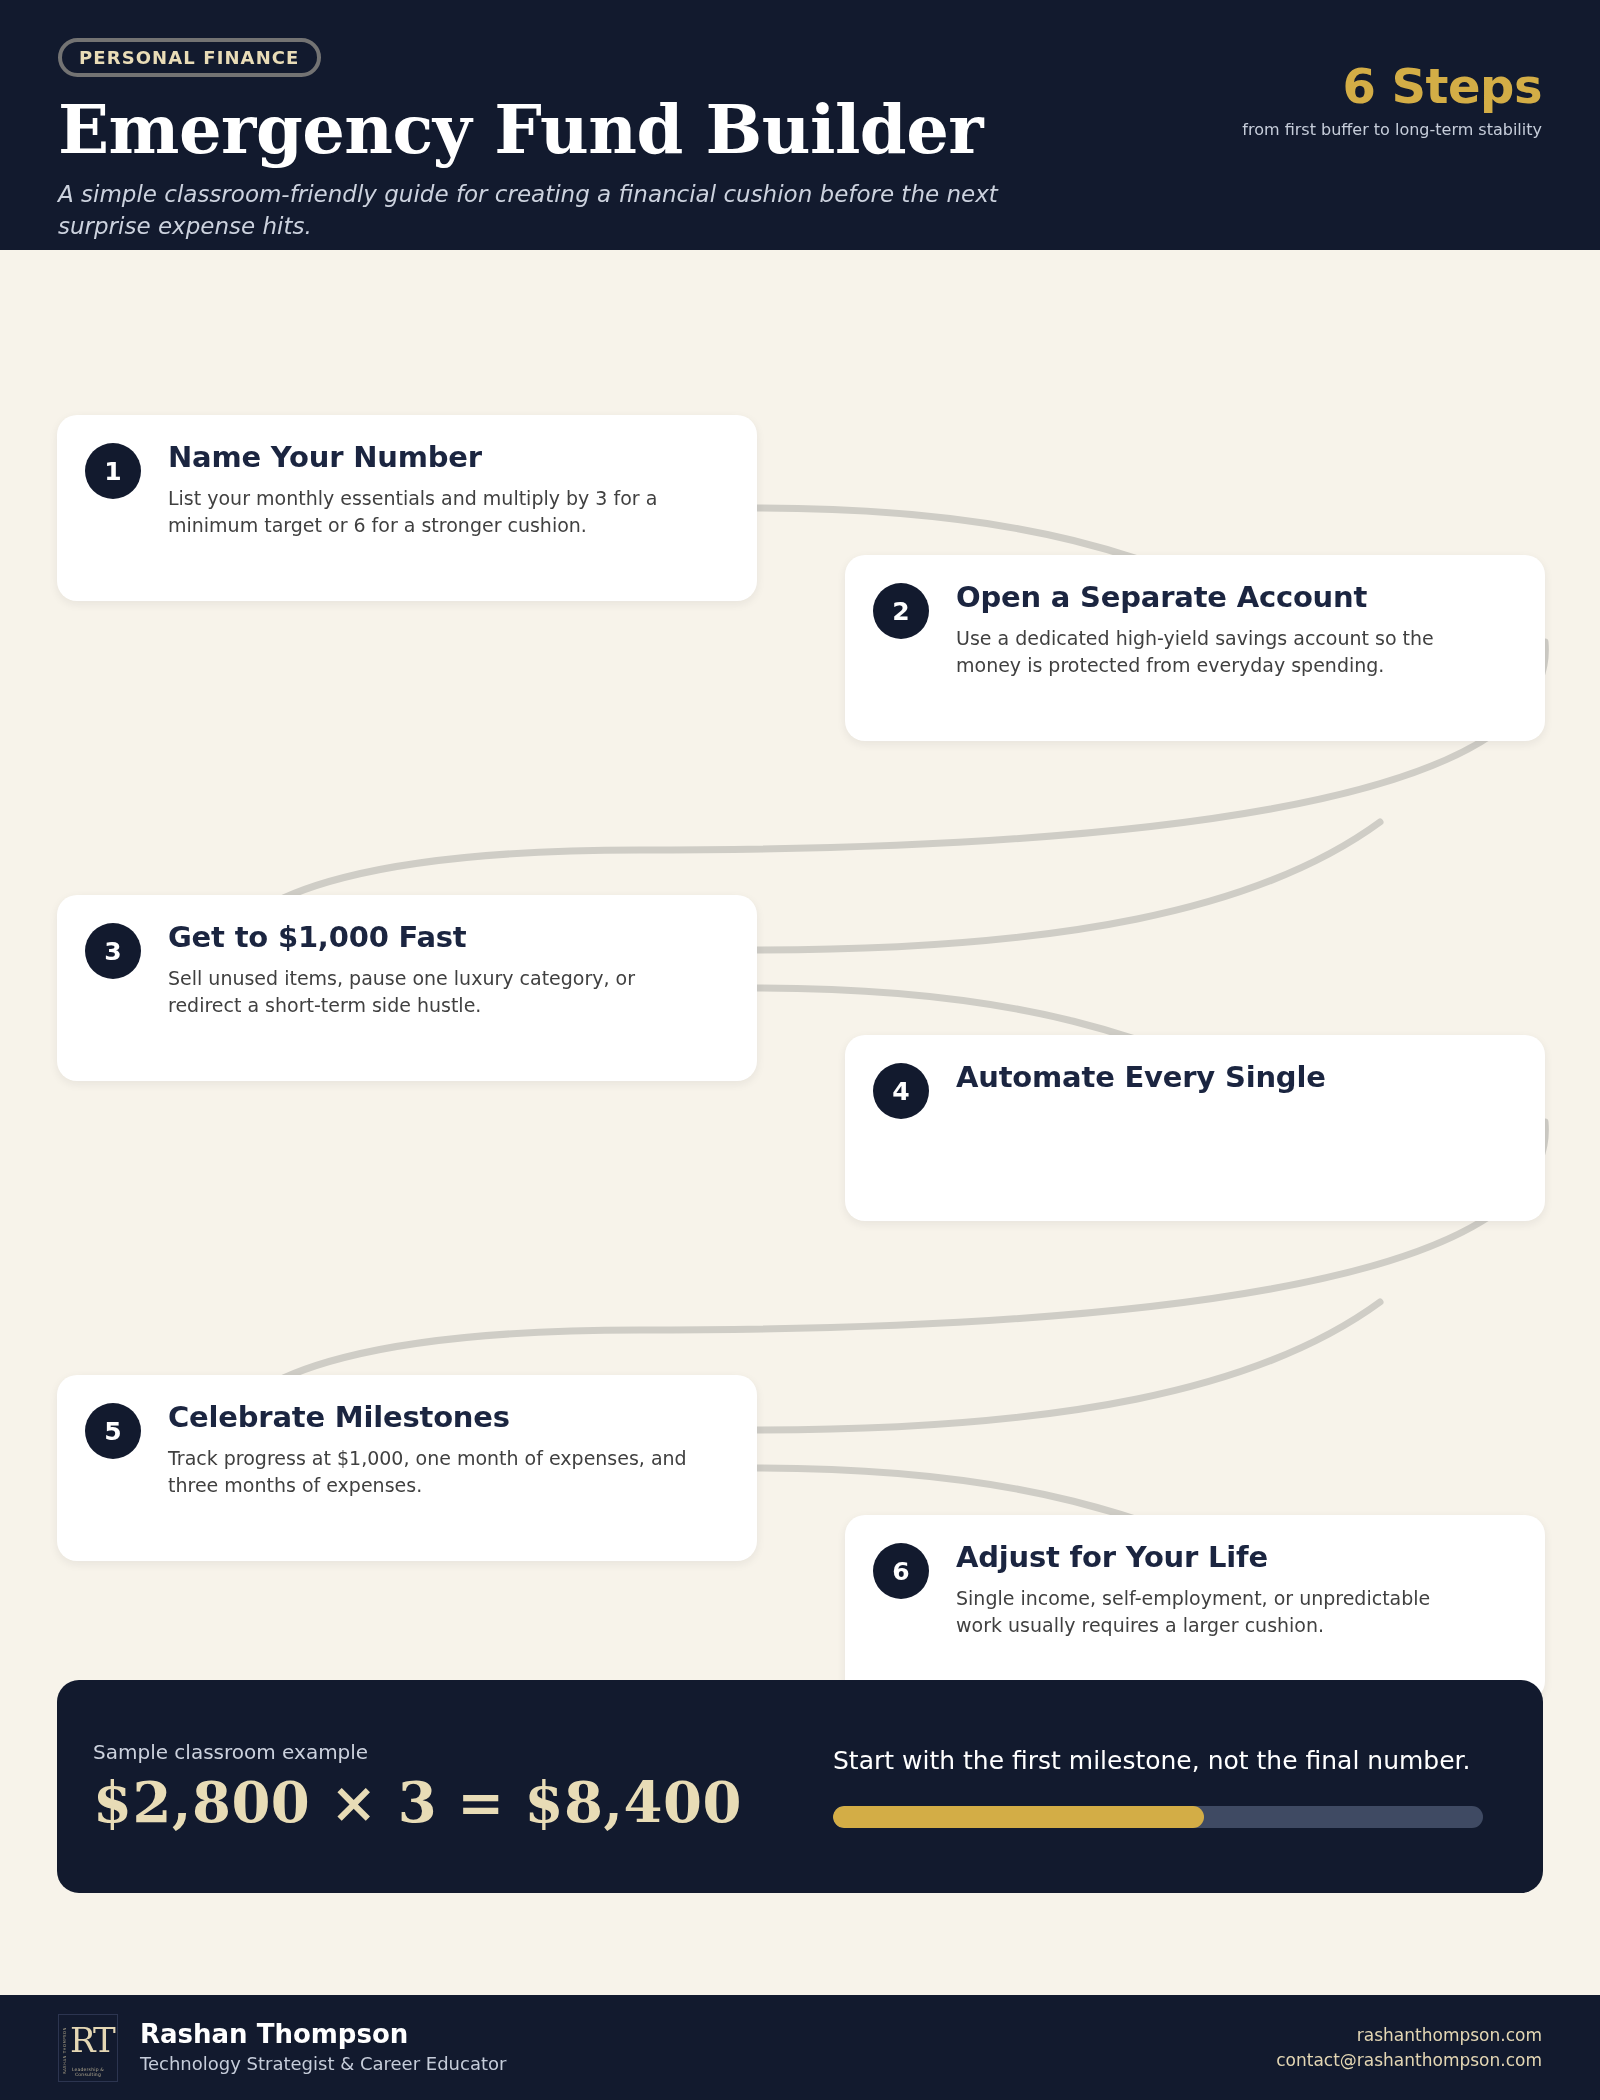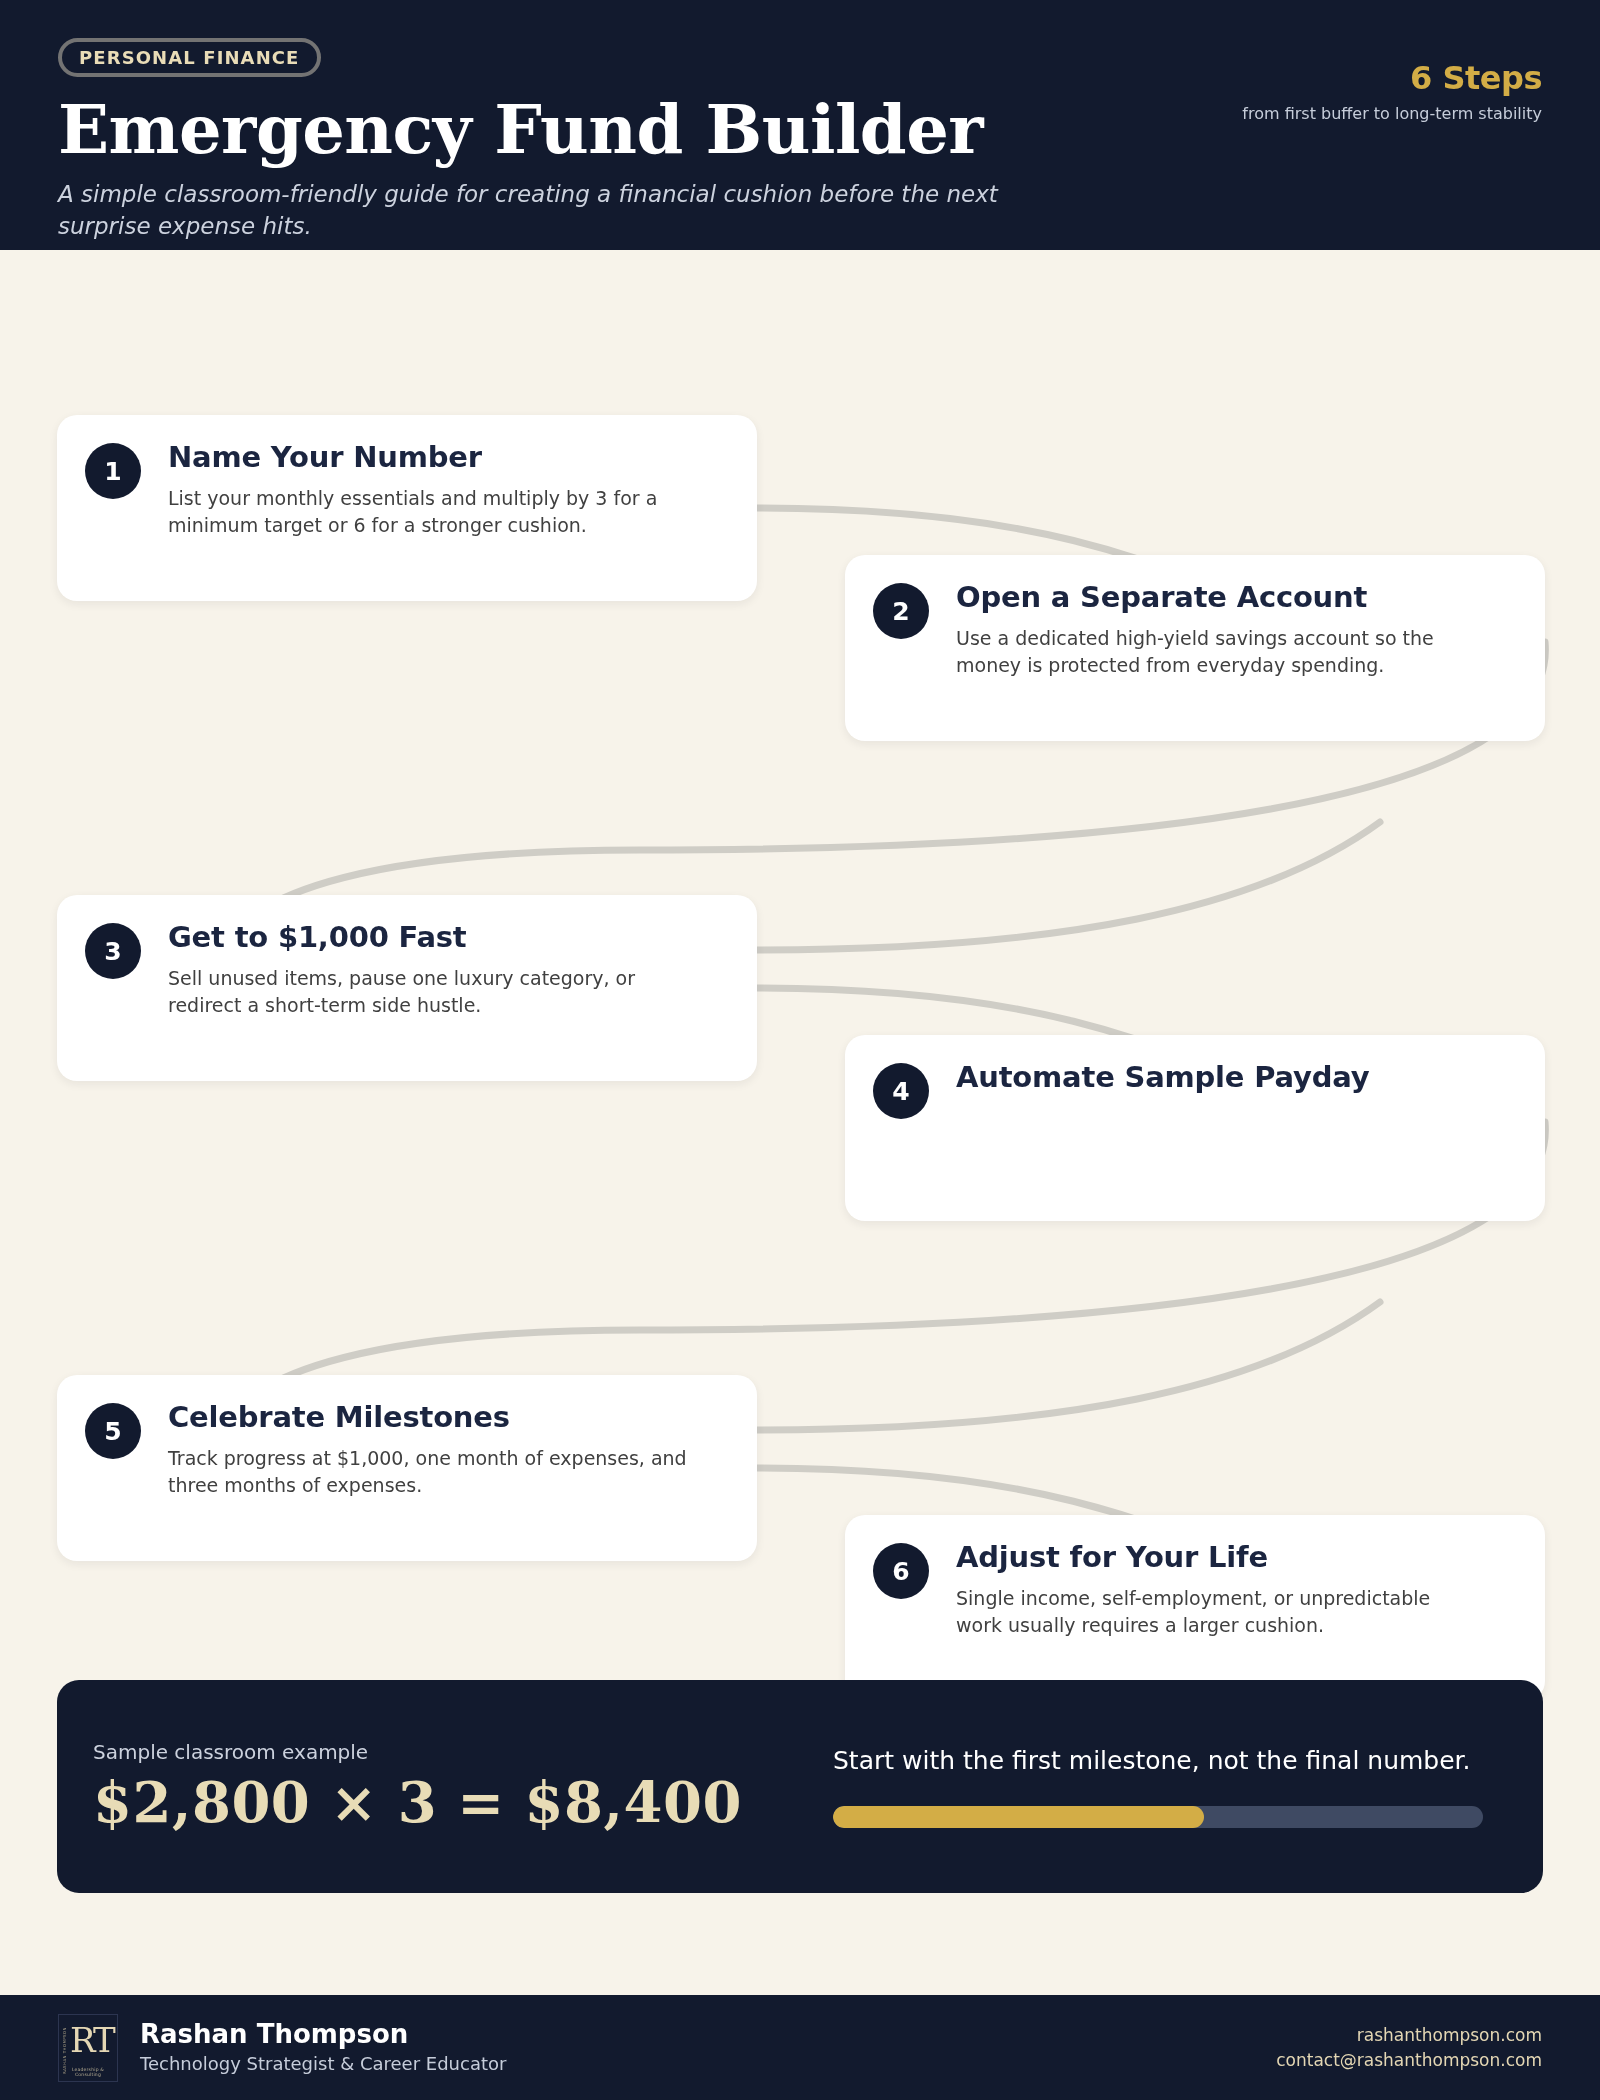--- a/index.html
+++ b/index.html
@@ -62,21 +62,21 @@
     font-style: italic;
   }
   .header-right {
     position: absolute;
     right: 58px;
     top: 62px;
     text-align: right;
   }
   .steps-count {
     color: #d3ad46;
-    font-size: 32px;
+    font-size: 48px;
     font-weight: bold;
     line-height: 1;
     letter-spacing: -0.5px;
   }
   .steps-sub {
     color: #c6cdda;
     font-size: 16px;
     line-height: 1.32;
     margin-top: 9px;
     text-align: left;
@@ -326,21 +326,21 @@
       <div class="step-badge">3</div>
       <div class="card-body">
         <h2 class="card-title">Get to $1,000 Fast</h2>
         <p class="card-desc">Sell unused items, pause one luxury category, or redirect a short-term side hustle.</p>
       </div>
     </div>
 
     <div class="card right card-4">
       <div class="step-badge">4</div>
       <div class="card-body">
-        <h2 class="card-title">Automate Sample Payday</h2>
+        <h2 class="card-title">Automate Every Single</h2>
       </div>
     </div>
 
     <div class="card left card-5">
       <div class="step-badge">5</div>
       <div class="card-body">
         <h2 class="card-title">Celebrate Milestones</h2>
         <p class="card-desc">Track progress at $1,000, one month of expenses, and three months of expenses.</p>
       </div>
     </div>

